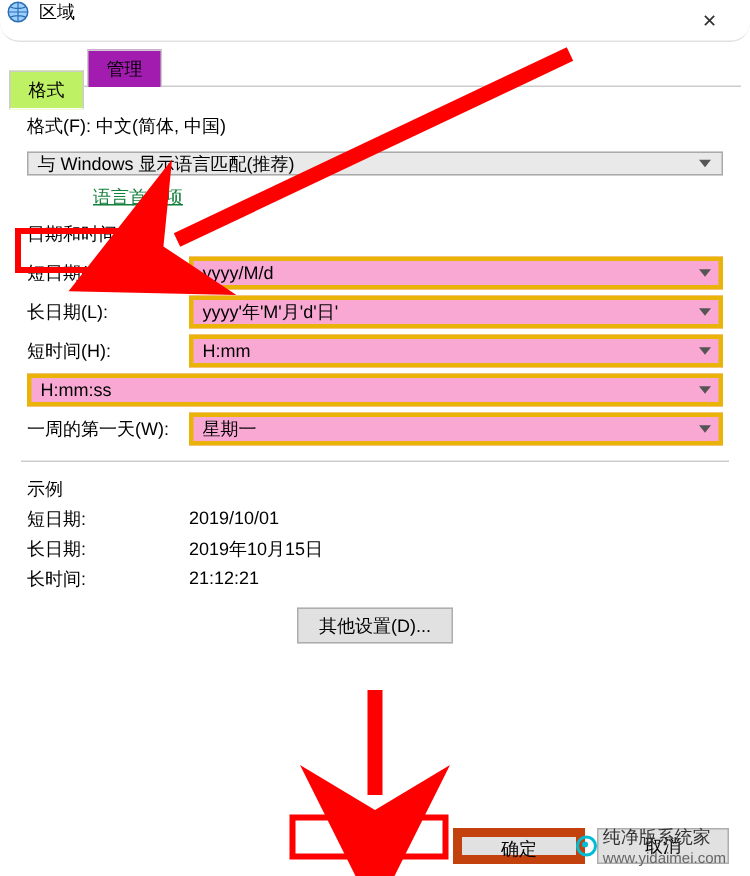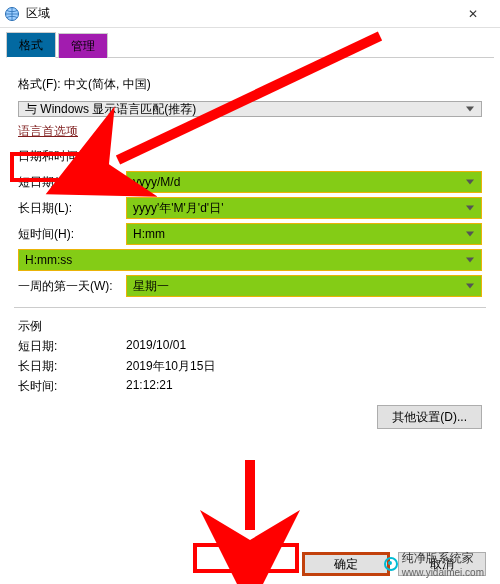--- a/index.html
+++ b/index.html
@@ -1,59 +1,59 @@
 <!DOCTYPE html>
 <html><head>
 <meta charset="utf-8">
 <style>
 * { box-sizing: border-box; margin: 0; padding: 0; font-family: "Microsoft YaHei", "Segoe UI", sans-serif; font-size: 12px; }
 body { background: #fff; width: 500px; height: 584px; overflow: hidden; position: relative; }
 
 
-.titlebar { height: 28px; display: flex; align-items: center; padding: 0 4px; border-bottom: 1px solid #e0e0e0; }
+.titlebar { height: 28px; display: flex; padding: 0 4px; border-bottom: 1px solid #e0e0e0; border-radius: 13px; }
 .titlebar .icon { width: 16px; height: 16px; margin-right: 6px; }
 .titlebar .title { flex: 1; color: #000; }
 .titlebar .close { width: 46px; height: 28px; display: flex; align-items: center; justify-content: center; color: #333; }
 
 
 .tabs-row { display: flex; align-items: flex-end; height: 24px; margin: 6px 6px 0 6px; border-bottom: 1px solid #ccc; }
 .tab { padding: 4px 12px 3px 12px; border: 1px solid #ccc; border-bottom: none; margin-right: 2px; background: #a21caf; position: relative; top: 1px; }
-.tab.active { background: #0369a1; top: 1px; border-bottom: 1px solid #fff; }
+.tab.active { background: #bef264; top: 16px; border-bottom: 1px solid #fff; }
 
 .content { padding: 12px 18px 8px 18px; }
 
 .format-line { margin: 6px 0 8px 0; }
 
 .fullselect { width: 100%; height: 16px; border: 1px solid #aaa; background: #e9e9e9; padding: 0 6px; appearance: none; position: relative; }
 .select-wrap { position: relative; }
 .select-wrap::after { content: ""; position: absolute; right: 8px; top: 50%; transform: translateY(-50%); border-left: 4px solid transparent; border-right: 4px solid transparent; border-top: 5px solid #555; pointer-events: none; }
 
 .link-area { margin: 6px 0 2px 0; }
 .link-block { display: inline-block; }
-.link-block a { color: #7f1d1d; text-decoration: underline; }
+.link-block a { color: #15803d; text-decoration: underline; margin-left: 44px; }
 
 .group-label { margin: 8px 0 6px 0; }
 
 .fieldrow { display: flex; align-items: center; margin: 4px 0; justify-content: center; }
 .fieldrow .lbl { width: 108px; }
 .fieldrow .select-wrap { flex: 1; }
-.fieldrow .combo { width: 100%; height: 22px; border: 1px solid #eab308; background: #84cc16; padding: 0 6px; }
+.fieldrow .combo { width: 100%; height: 22px; border: 3px solid #eab308; background: #f9a8d4; padding: 0 6px; }
 
 hr.sep { border: none; border-top: 1px solid #ccc; margin: 10px -4px; }
 
 .examples .exrow { display: flex; margin: 3px 0; }
 .examples .exlbl { width: 108px; }
 .examples .exval { flex: 1; }
 
-.other-row { display: flex; justify-content: flex-end; margin: 10px 0 4px 0; }
+.other-row { display: flex; justify-content: center; margin: 10px 0 4px 0; }
 .btn { height: 24px; padding: 0 14px; background: #e1e1e1; border: 1px solid #adadad; }
 
 .footer { position: absolute; left: 0; right: 0; bottom: 8px; display: flex; justify-content: flex-end; gap: 8px; padding: 0 14px; }
 .footer .btn { min-width: 88px; }
-.btn.primary { border: 3px solid #c2410c; }
+.btn.primary { border: 6px solid #c2410c; }
 
 
 .arrows { position: absolute; inset: 0; pointer-events: none; }
 
 
 .highlight { position: absolute; border: 4px solid #ff0000; pointer-events: none; }
 
 
 .watermark { position: absolute; right: 16px; bottom: 6px; display: flex; align-items: center; gap: 4px; color: #333; font-size: 11px; z-index: 20; }
 .watermark .circle { width: 14px; height: 14px; border: 2px solid #00bcd4; border-radius: 50%; display: inline-block; position: relative; }

